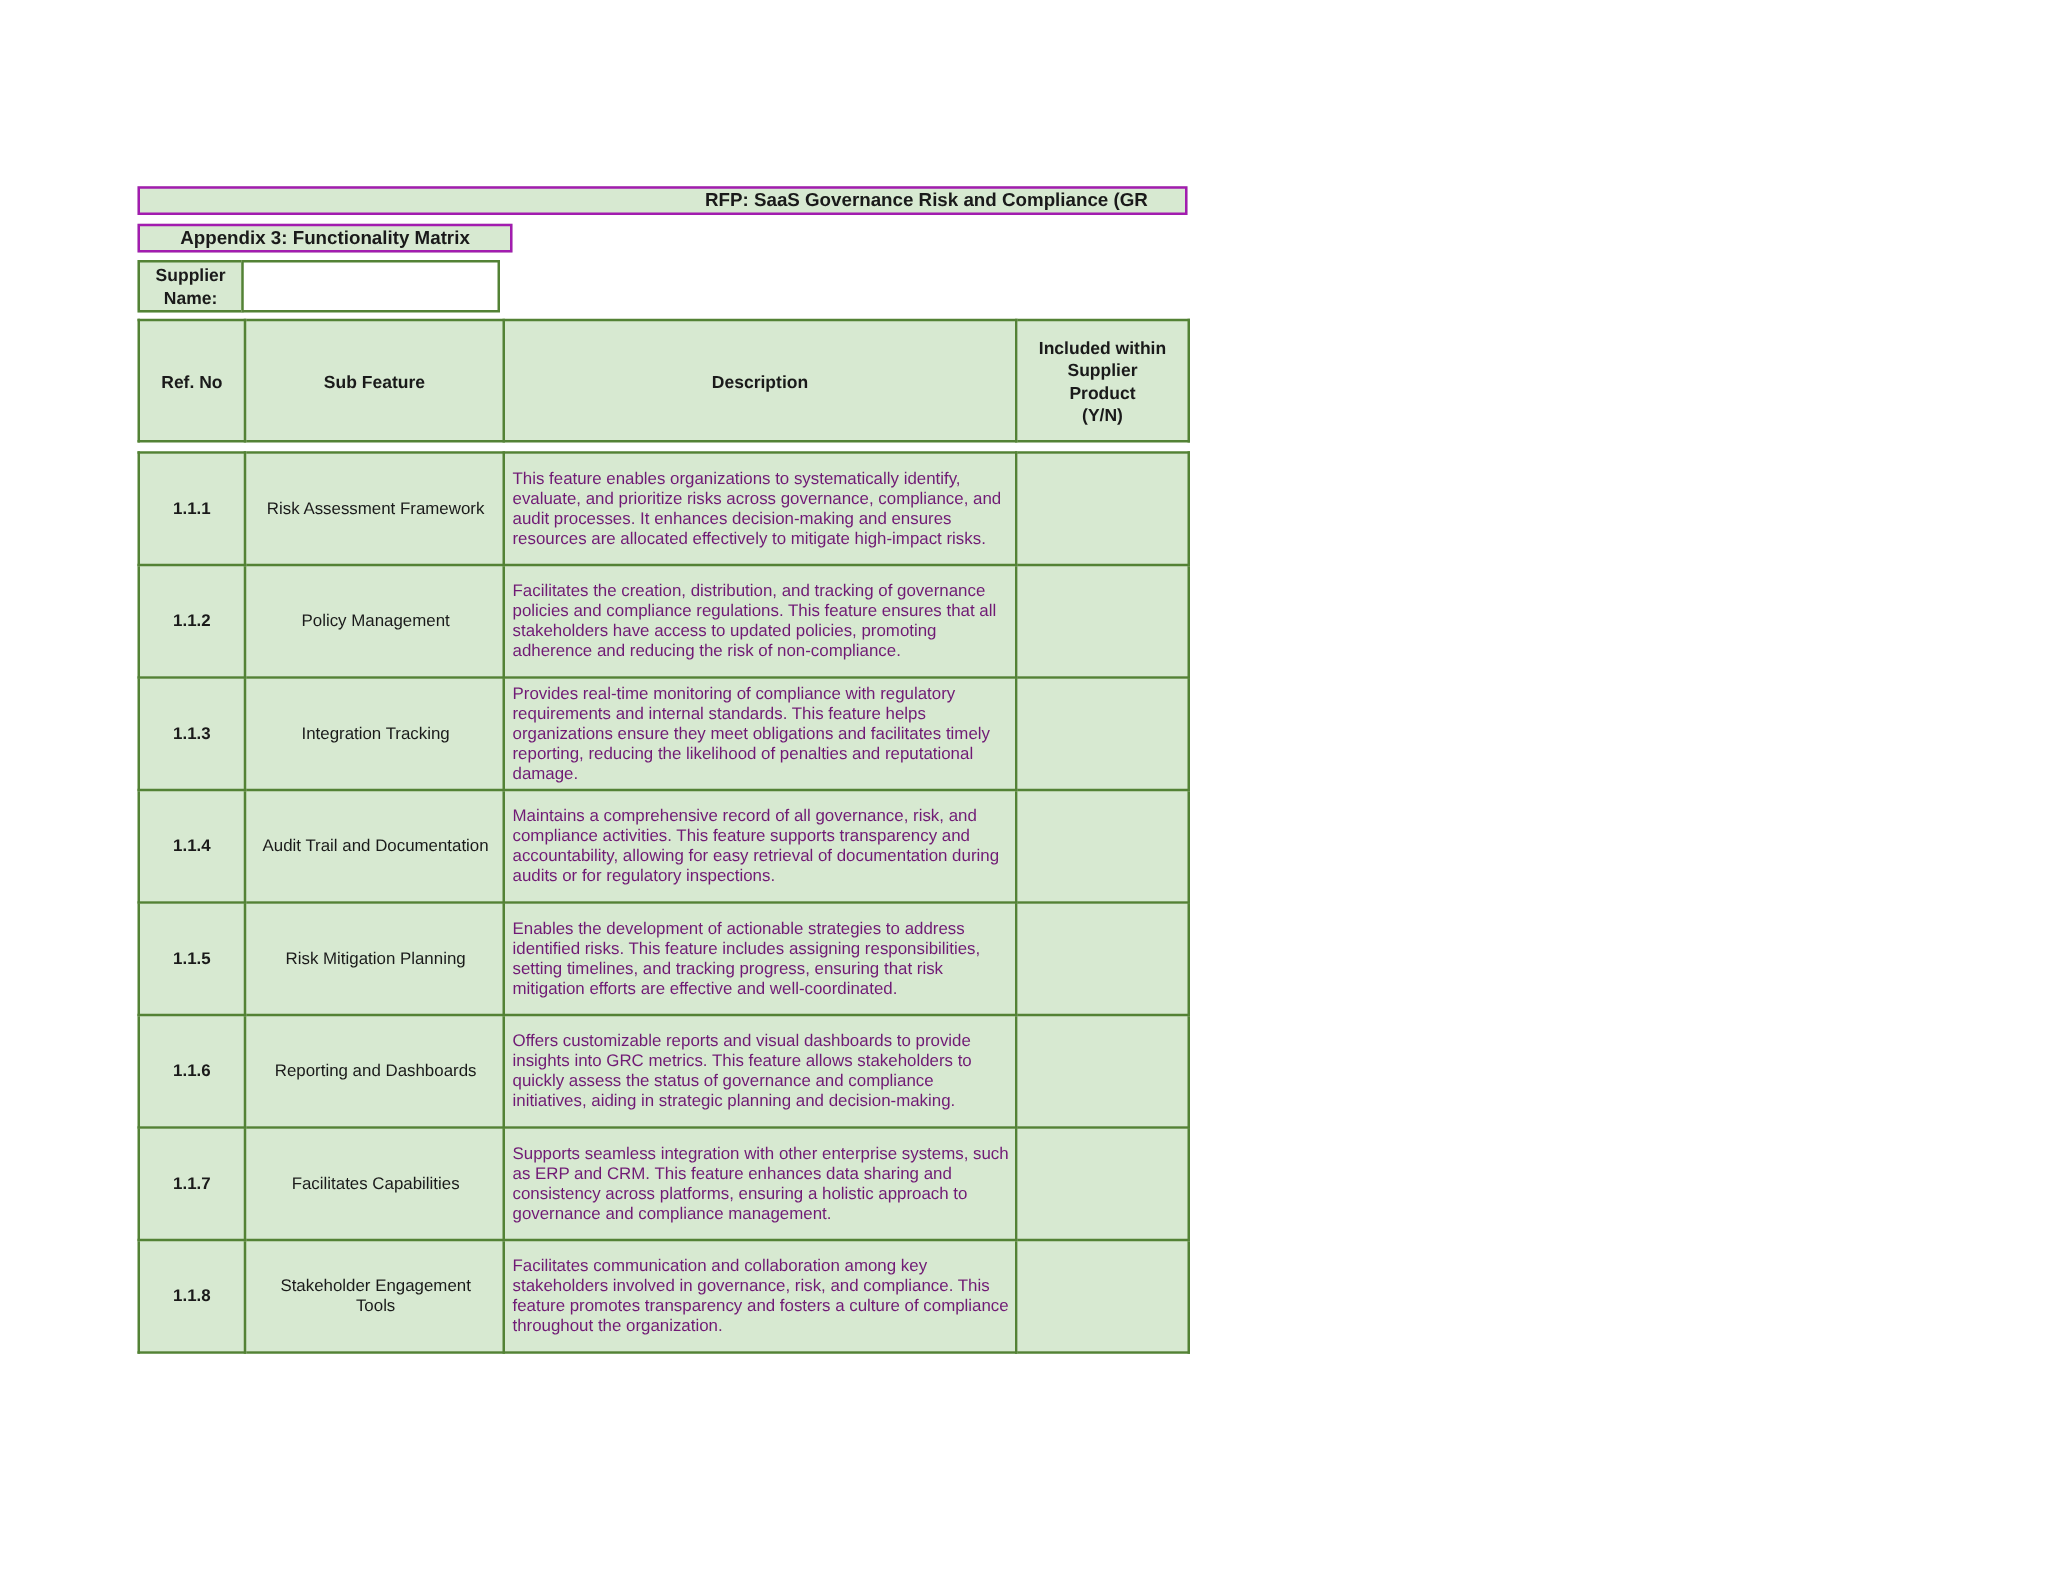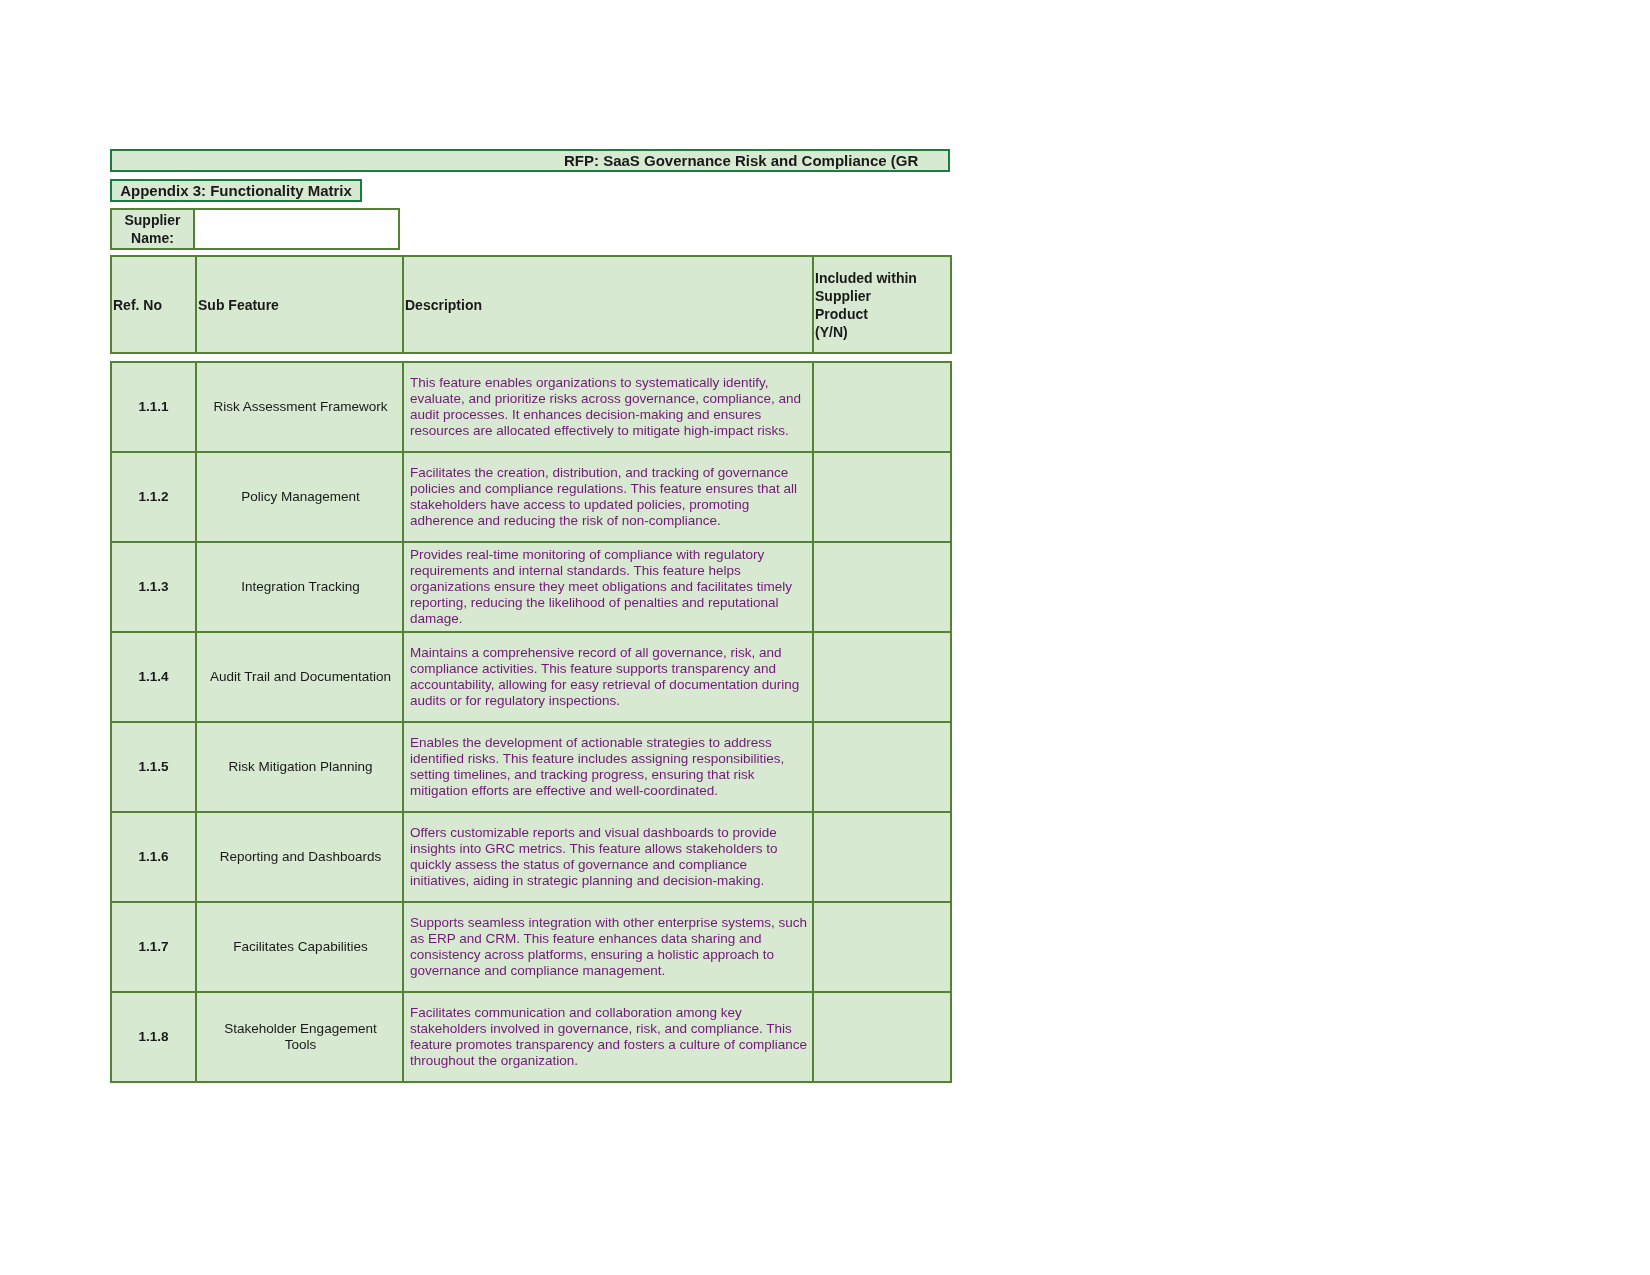--- a/index.html
+++ b/index.html
@@ -6,37 +6,37 @@
   body{
     width:1650px;height:1275px;
     background:#ffffff;
     font-family:"Liberation Sans", sans-serif;
     color:#1a1a1a;
     position:relative;
     overflow:hidden;
   }
   .greenbox{
     background:#d7e9d1;
-    border:2px solid #15803d;
+    border:2px solid #a21caf;
     box-sizing:border-box;
     position:absolute;
   }
   
   .title-bar{
     left:110px;top:149px;width:840px;height:23px;
     overflow:hidden;
   }
   .title-bar .title-text{
     position:absolute;left:452px;top:0;
     white-space:nowrap;
     font-size:15px;font-weight:bold;line-height:19px;
   }
   
   .appendix-box{
-    left:110px;top:179px;width:252px;height:23px;
+    left:110px;top:179px;width:300px;height:23px;
     text-align:center;
     font-size:15px;font-weight:bold;line-height:19px;
   }
   
   .supplier-block{left:110px;top:208px;position:absolute;display:flex;}
   .supplier-label{
     width:85px;height:42px;
     background:#d7e9d1;border:2px solid #538235;box-sizing:border-box;
     display:flex;align-items:center;justify-content:center;
     text-align:center;font-size:14px;font-weight:bold;line-height:18px;
@@ -58,21 +58,21 @@
     box-sizing:border-box;
     background:#d7e9d1;
     font-size:13.5px;line-height:16px;
     vertical-align:middle;
     overflow:hidden;
   }
   table.header-table{top:255px;}
   table.header-table th{
     height:97px;
     font-size:14px;font-weight:bold;line-height:18px;
-    text-align:left;
+    text-align:center;
     white-space:pre-line;
   }
   table.body-table{top:361px;}
   table.body-table tr{height:90px;}
   td.ref-cell{text-align:center;font-weight:bold;margin-left:40px;}
   td.sub-cell{text-align:center;padding:4px 4px 4px 6px;white-space:pre-line;}
   td.desc-cell{text-align:left;padding:4px 4px 4px 6px;color:#701a75;}
   td.incl-cell{background:#ffffff;}
   .col-ref{width:85px;}
   .col-sub{width:207px;}

